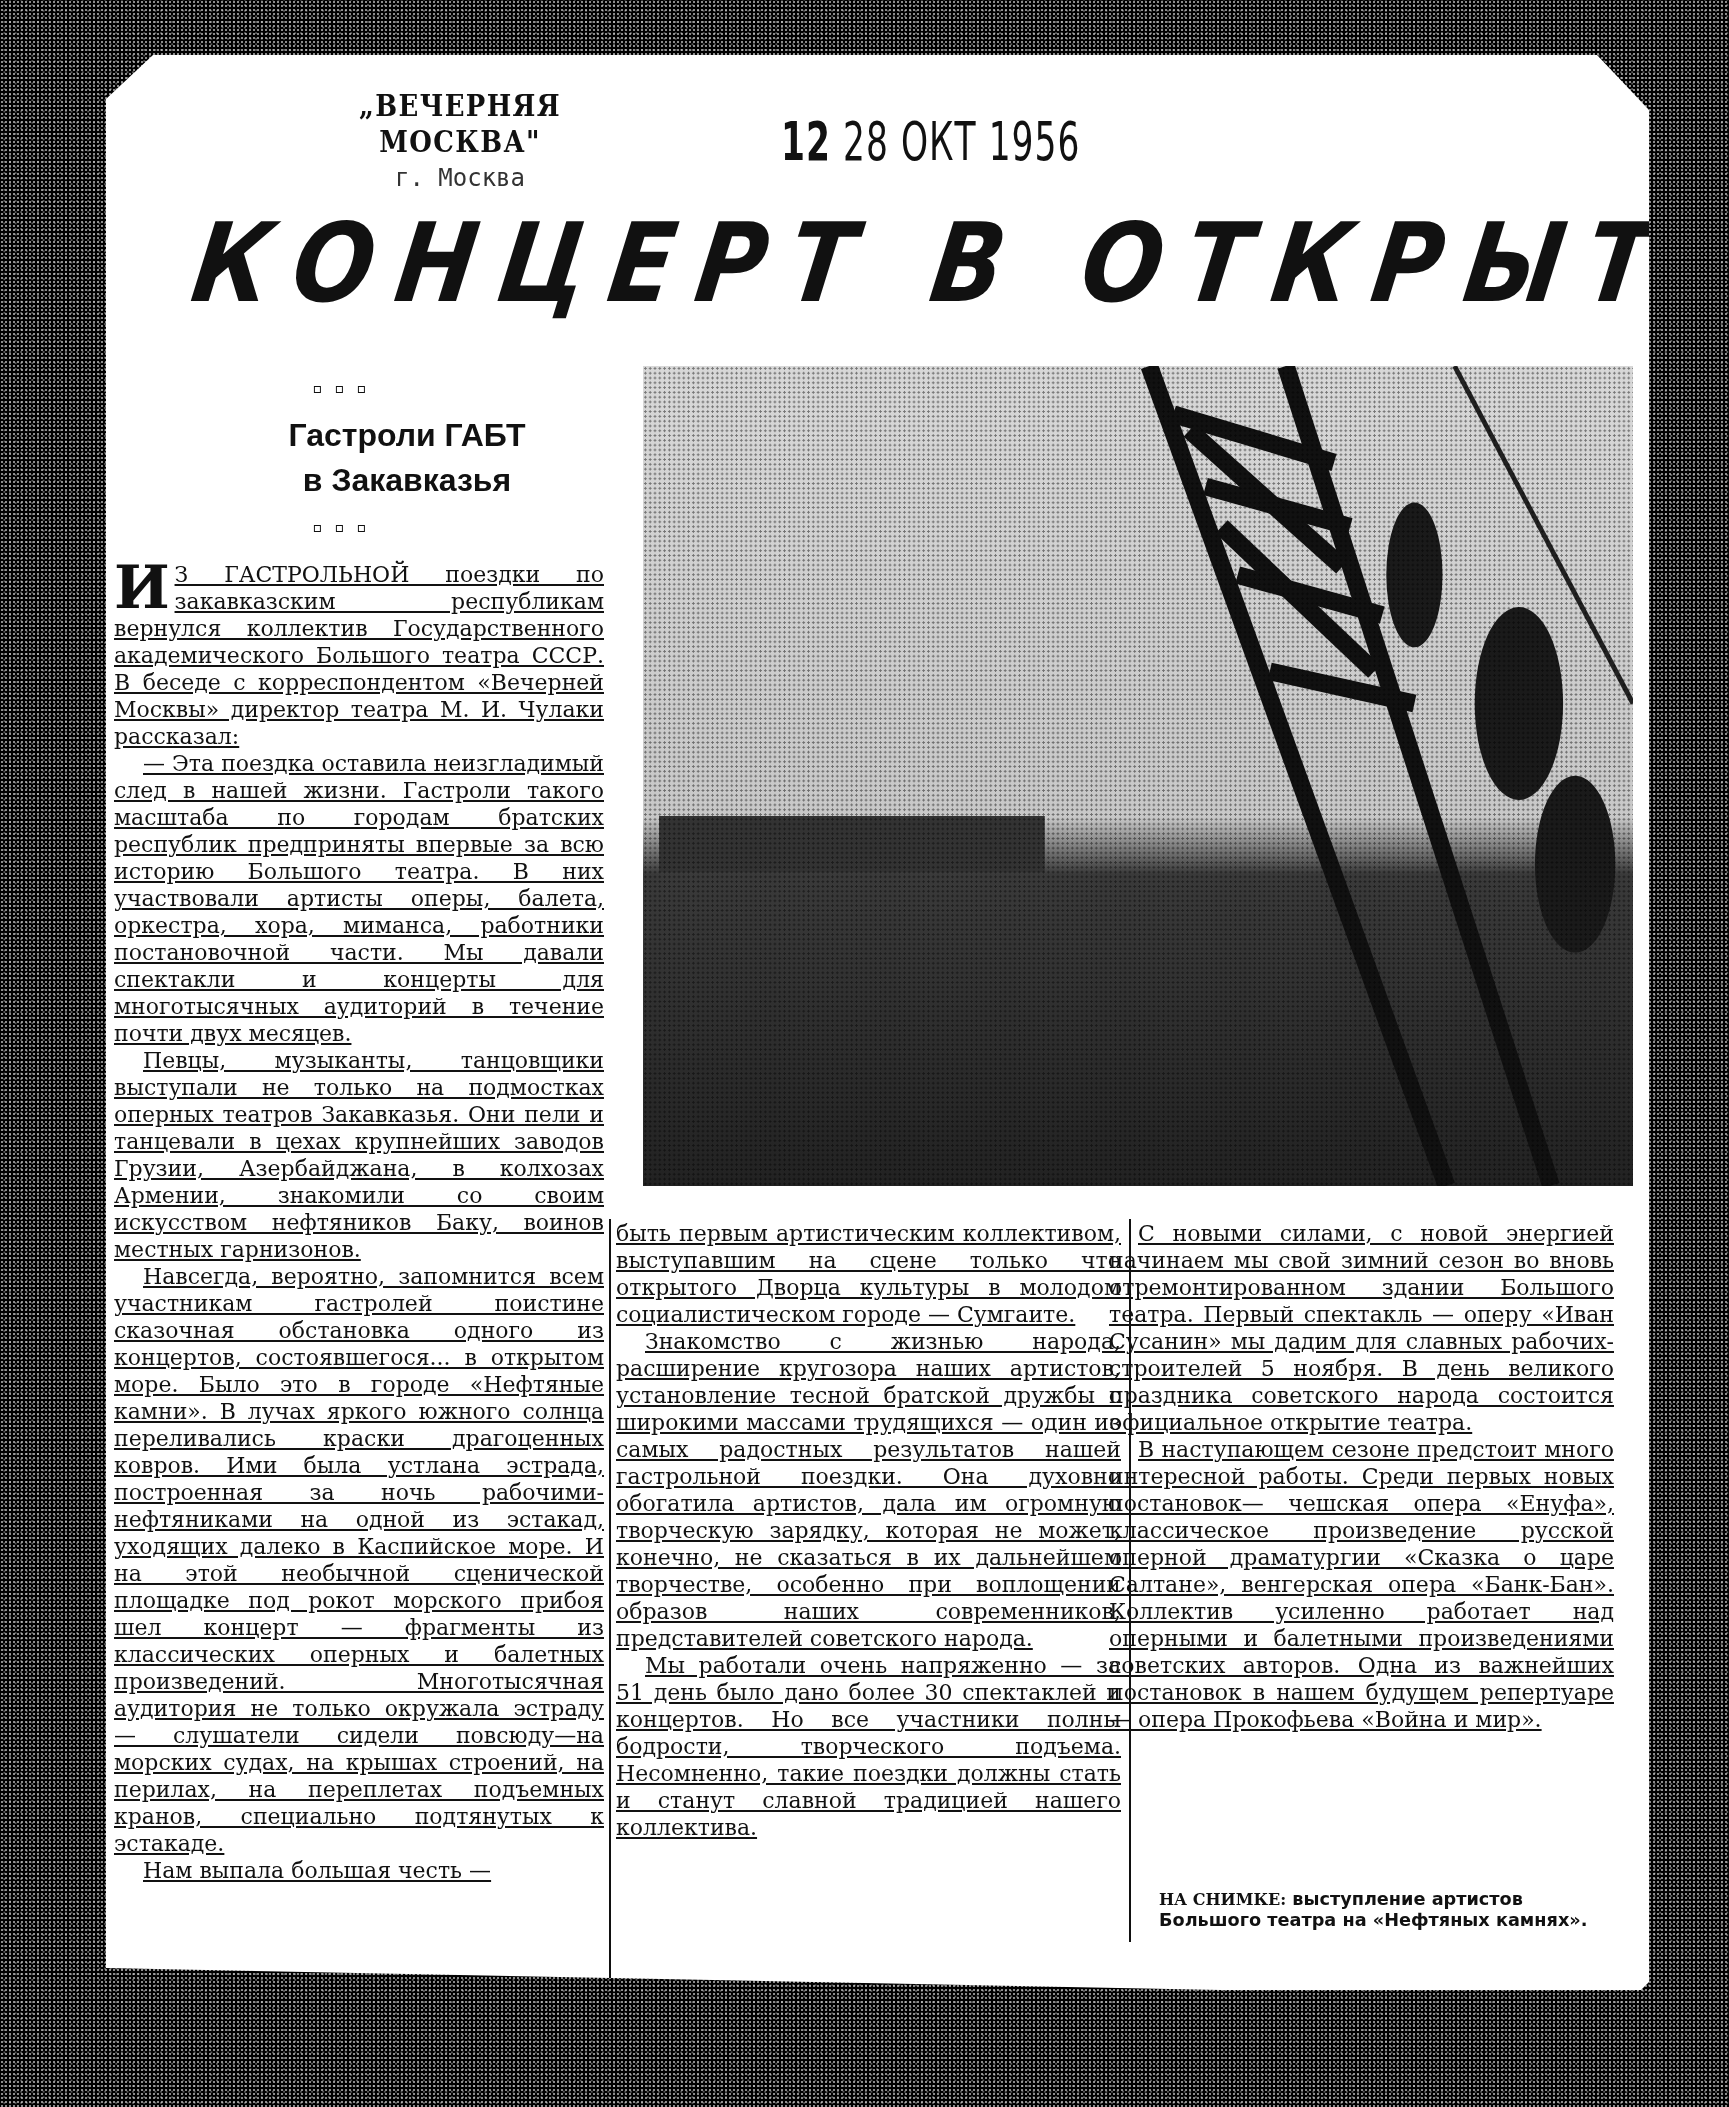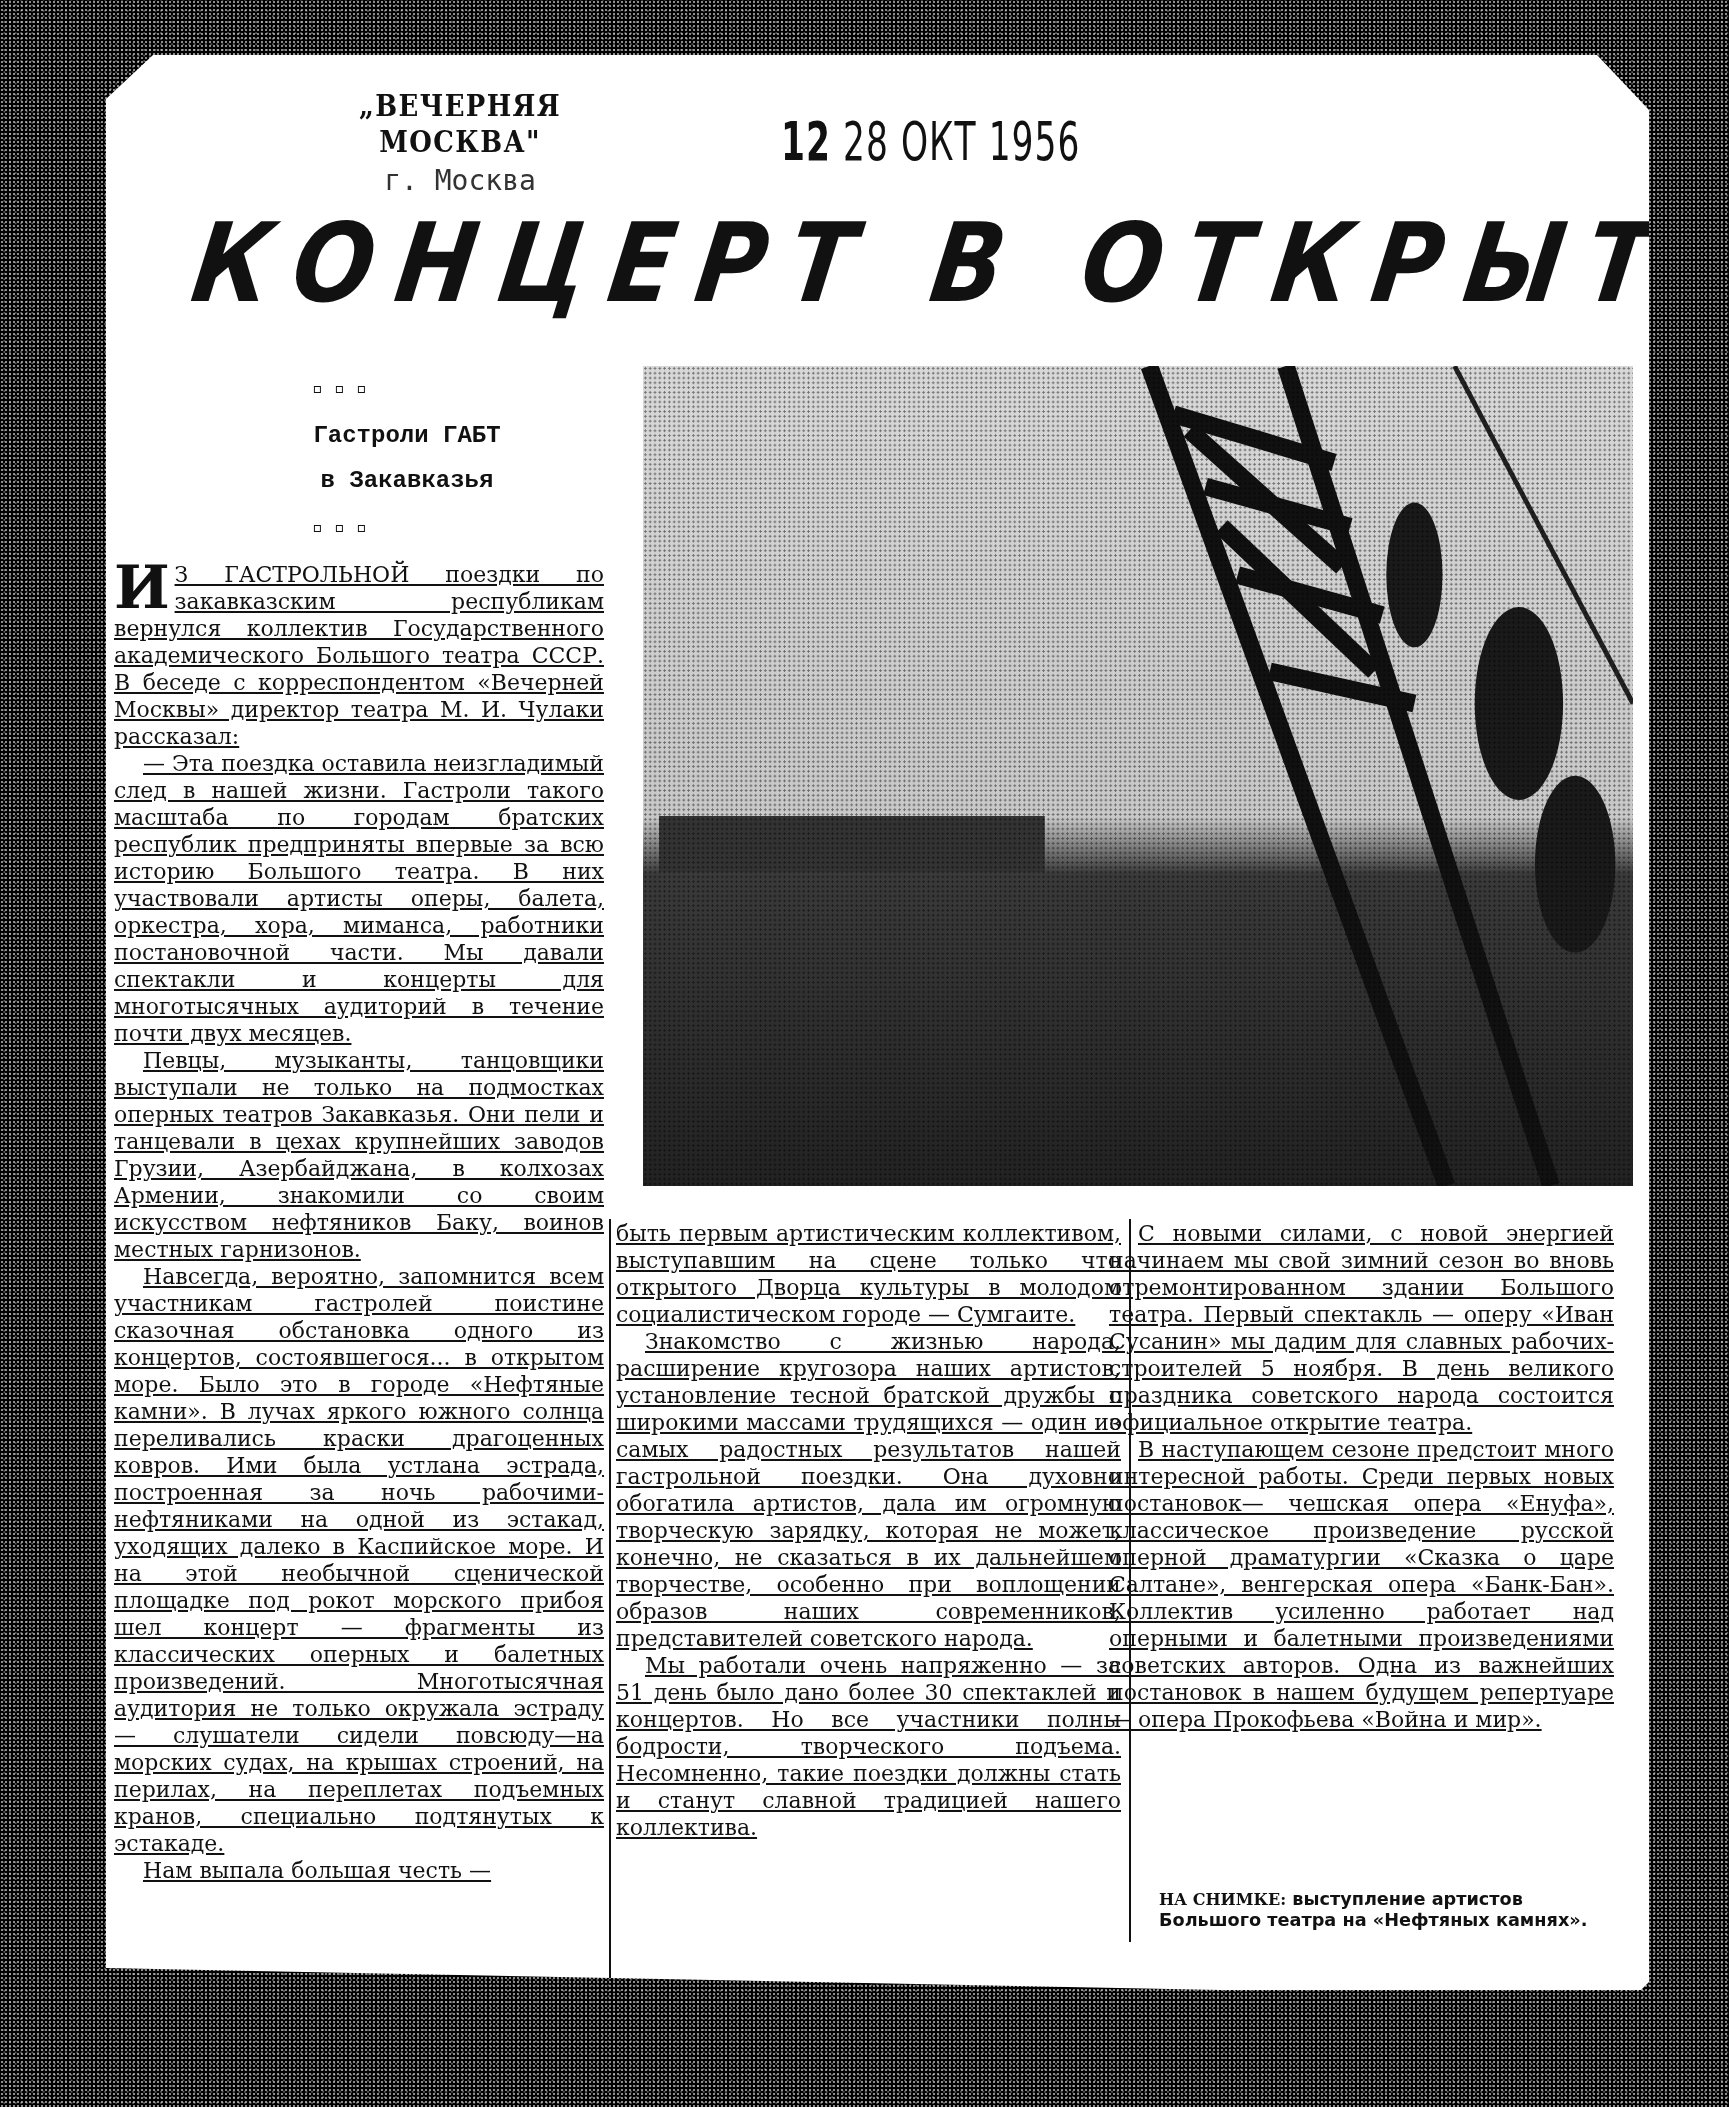--- a/index.html
+++ b/index.html
@@ -14,32 +14,32 @@
     font-family: "DejaVu Serif", "Liberation Serif", serif;
     color: #111;
   }
   .paper {
     position: absolute; left: 106px; top: 55px; width: 1543px; height: 1935px;
     background: #fff;
     clip-path: polygon(47px 0, 1491px 0, 1543px 55px, 1543px 1927px, 1527px 1943px, 0 1913px, 0 44px);
   }
   .masthead { position: absolute; left: 145px; top: 32px; text-align: center; width: 418px; }
   .paper-name { font-family: "DejaVu Serif", serif; font-size: 30.5px; letter-spacing: 1.6px; font-weight: bold; transform: scaleX(0.85); display: block; }
-  .city { font-family: "DejaVu Sans Mono", monospace; font-size: 28px; color: #333; margin-top: 4.8px; display: block; }
+  .city { font-family: "DejaVu Sans Mono", monospace; font-size: 24px; color: #333; margin-top: 4.8px; display: block; }
   .stamp { position: absolute; left: 675px; top: 56px; font-family: "DejaVu Sans", sans-serif; font-size: 53px; transform: scaleX(0.65); transform-origin: left; letter-spacing: 1.6px; }
   .headline {
     position: absolute; left: 88px; top: 153px; width: 1479px;
     font-family: "DejaVu Sans", sans-serif; font-weight: bold; font-style: italic;
     font-size: 95px; letter-spacing: 22.5px; transform: skewX(-8deg) scaleY(1.15);
     white-space: nowrap;
   }
   .ornament { position: absolute; font-family: "DejaVu Sans Mono", monospace; font-size: 17.7px; letter-spacing: 11.3px; }
   .sub1 { left: 206px; top: 323px; }
   .sub2 { left: 206px; top: 462px; }
-  .subhead { position: absolute; left: 88px; top: 358px; width: 426px; text-align: center; font-family: Liberation Mono, monospace; font-weight: bold; font-size: 24px; line-height: 45px; }
+  .subhead { position: absolute; left: 88px; top: 358px; width: 426px; text-align: center; font-family: Liberation Sans, sans-serif; font-weight: bold; font-size: 32px; line-height: 45px; }
   .col { position: absolute; font-family: "DejaVu Serif", serif; font-size: 22px; line-height: 27px; text-align: justify; hyphens: manual; }
   .col p { margin: 0; text-indent: 29px; text-decoration: underline; }
   .col p.noindent { text-indent: 0; }
   .col1 { left: 8px; top: 506px; width: 490px; }
   .col2 { left: 510px; top: 1165px; width: 505px; }
   .col3 { left: 1003px; top: 1165px; width: 505px; }
   .dropcap { float: left; font-size: 59px; line-height: 50px; font-weight: bold; margin: 1.6px 4.8px 0 0; }
   .rule { position: absolute; width: 1.6px; background: #111; }
   .rule1 { left: 503px; top: 1164px; height: 772px; }
   .rule2 { left: 1023px; top: 1164px; height: 723px; }

